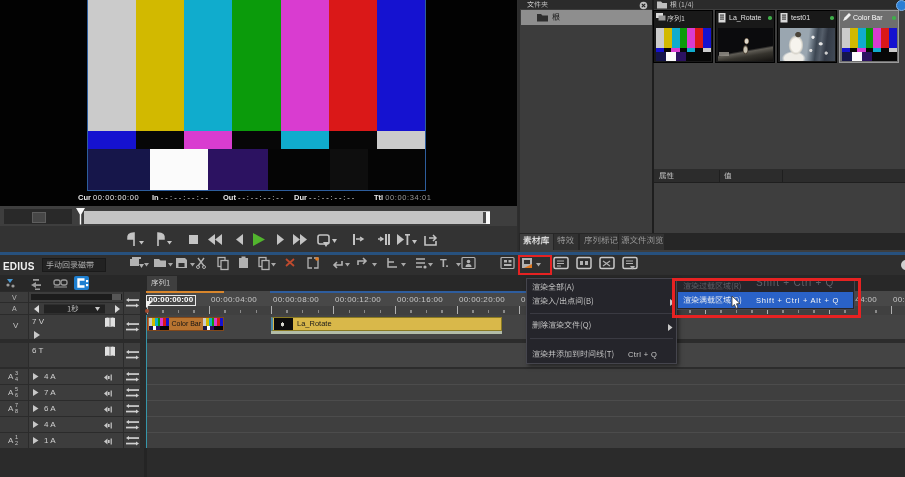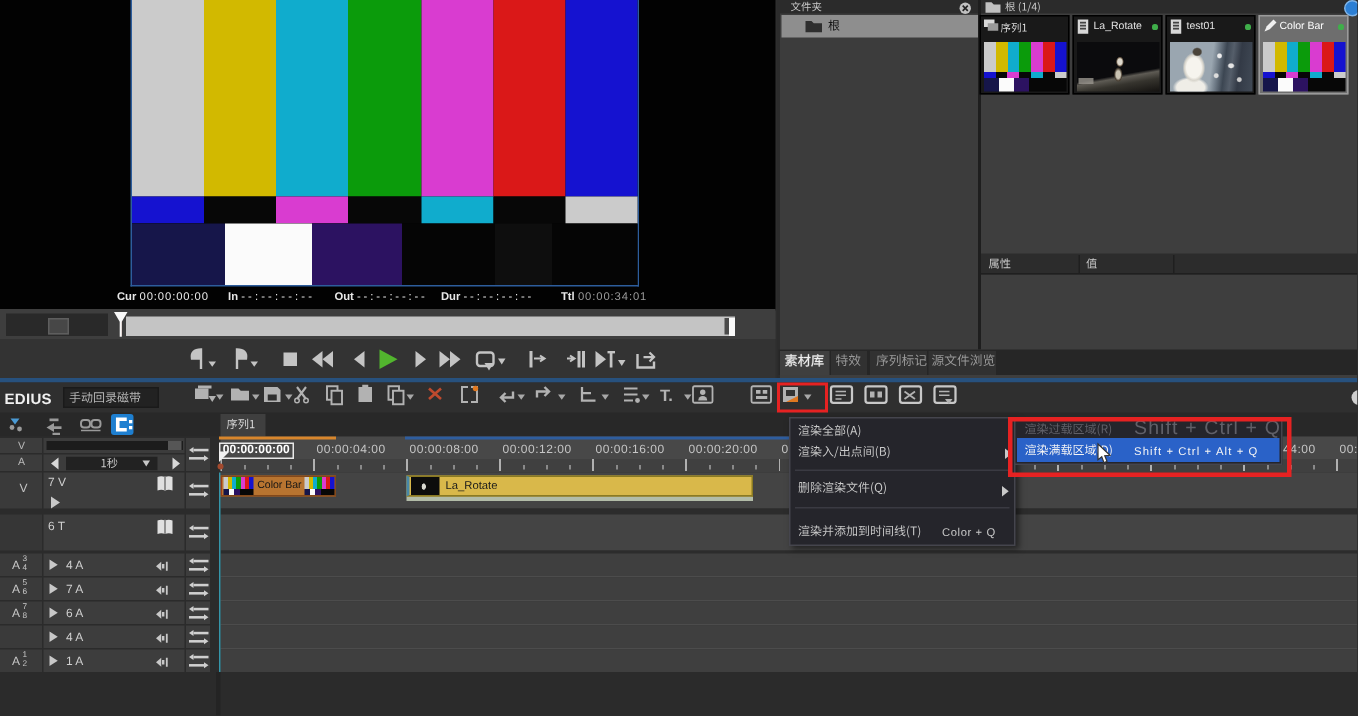--- a/index.html
+++ b/index.html
@@ -630,42 +630,42 @@
         <use href="#g52a0" x="4000"></use>
         <use href="#g5230" x="5000"></use>
         <use href="#g65f6" x="6000"></use>
         <use href="#g95f4" x="7000"></use>
         <use href="#g7ebf" x="8000"></use>
         <use href="#g0028" x="9000"></use>
         <use href="#g0054" x="9338"></use>
         <use href="#g0029" x="9937"></use>
       </g>
     </svg>
-<span class="t" style="left:628px;top:350.5px;font-size:7.5px;color:#c9c9c9;letter-spacing:0.4px">Color + Q</span>
+<span class="t" style="left:628px;top:350.5px;font-size:7.5px;color:#c9c9c9;letter-spacing:0.4px">Ctrl + Q</span>
 <svg class="ct" style="left:670px;top:299px" width="5" height="7">
       <polygon points="0,0 0,7 4.5,3.5" fill="#c9c9c9"></polygon>
     </svg>
 <svg class="ct" style="left:668px;top:323.5px" width="5" height="7">
       <polygon points="0,0 0,7 4.5,3.5" fill="#c9c9c9"></polygon>
     </svg>
 <div class="a" style="left:676px;top:279px;width:179px;height:30.5px;background:#25252b;border:1px solid #45454d"></div>
 <svg class="ct" style="left:683px;top:282px" width="2" height="2">
       <g transform="translate(0,6.88) scale(0.008,-0.008)" fill="#606068">
         <use href="#g6e32" x="0"></use>
         <use href="#g67d3" x="1000"></use>
         <use href="#g8fc7" x="2000"></use>
         <use href="#g8f7d" x="3000"></use>
         <use href="#g533a" x="4000"></use>
         <use href="#g57df" x="5000"></use>
         <use href="#g0028" x="6000"></use>
         <use href="#g0052" x="6338"></use>
         <use href="#g0029" x="6973"></use>
       </g>
     </svg>
-<span class="t" style="left:756px;top:278px;font-size:13px;color:#606068;letter-spacing:0.75px">Shift + Ctrl + Q</span>
+<span class="t" style="left:756px;top:278px;font-size:10px;color:#606068;letter-spacing:0.75px">Shift + Ctrl + Q</span>
 <div class="a" style="left:678px;top:292px;width:175px;height:16px;background:#2a62c8"></div>
 <svg class="ct" style="left:683px;top:295.5px" width="2" height="2">
       <g transform="translate(0,6.88) scale(0.008,-0.008)" fill="#f5f5f5">
         <use href="#g6e32" x="0"></use>
         <use href="#g67d3" x="1000"></use>
         <use href="#g6ee1" x="2000"></use>
         <use href="#g8f7d" x="3000"></use>
         <use href="#g533a" x="4000"></use>
         <use href="#g57df" x="5000"></use>
         <use href="#g0028" x="6000"></use>

